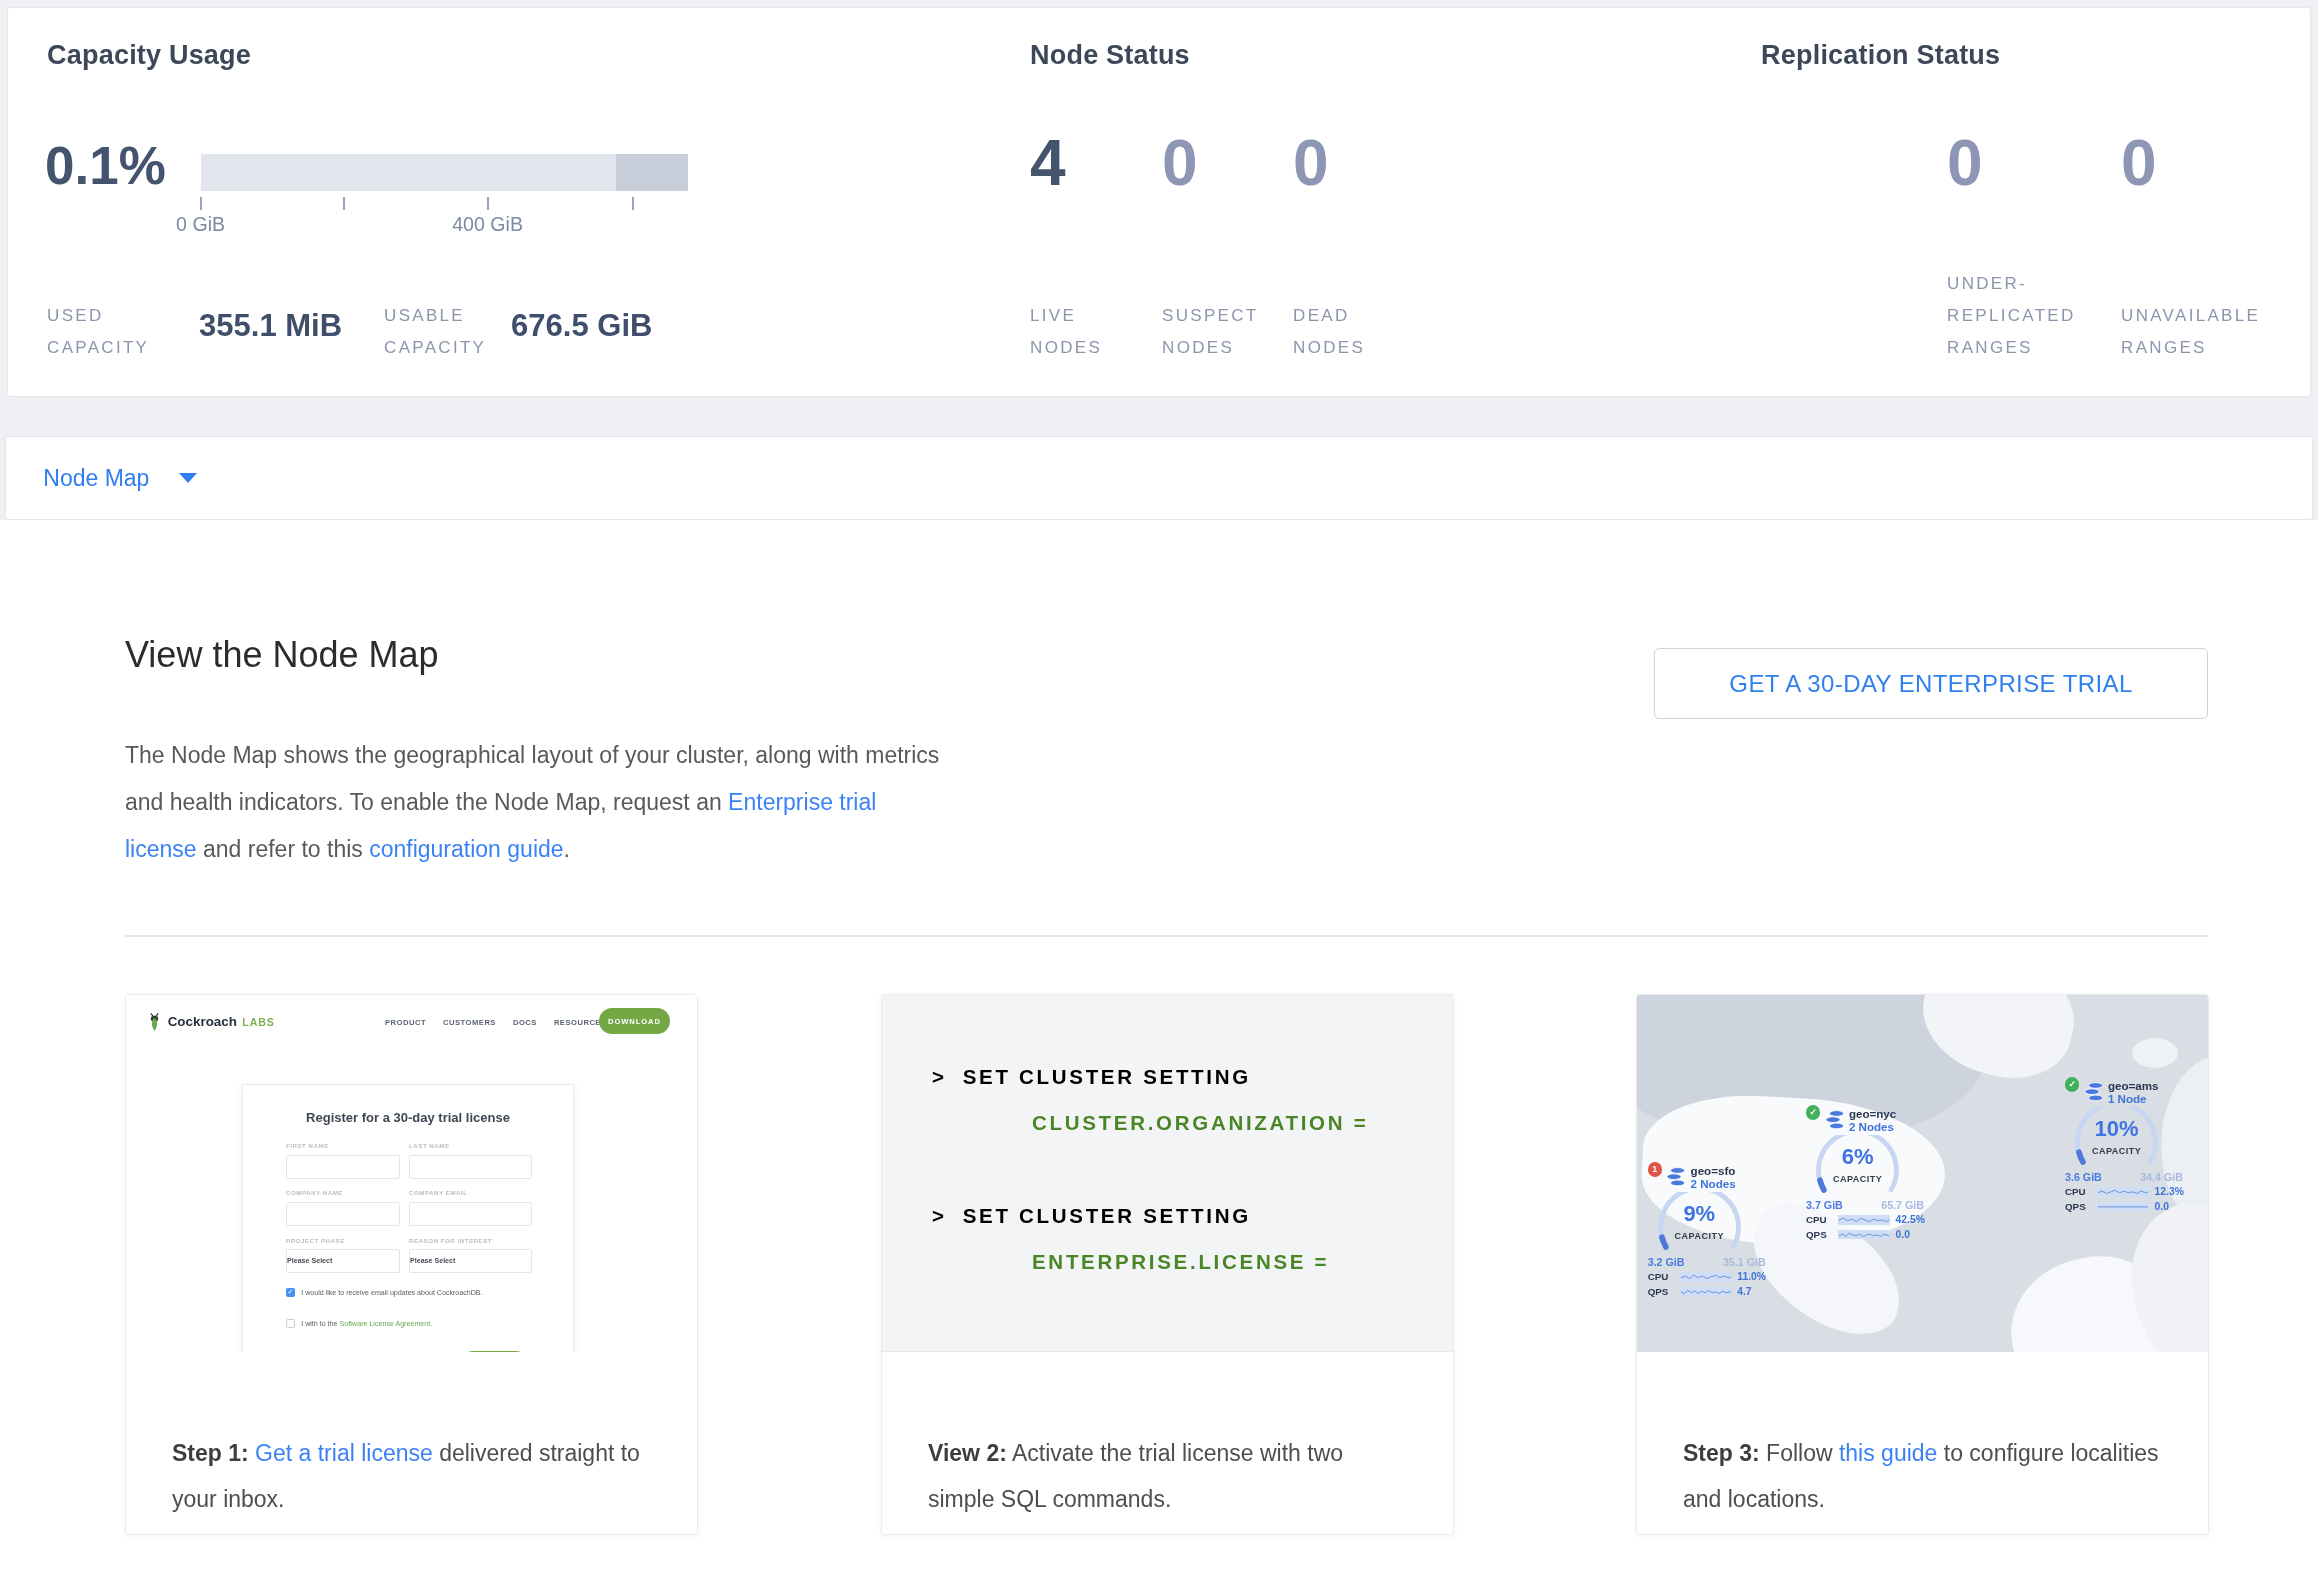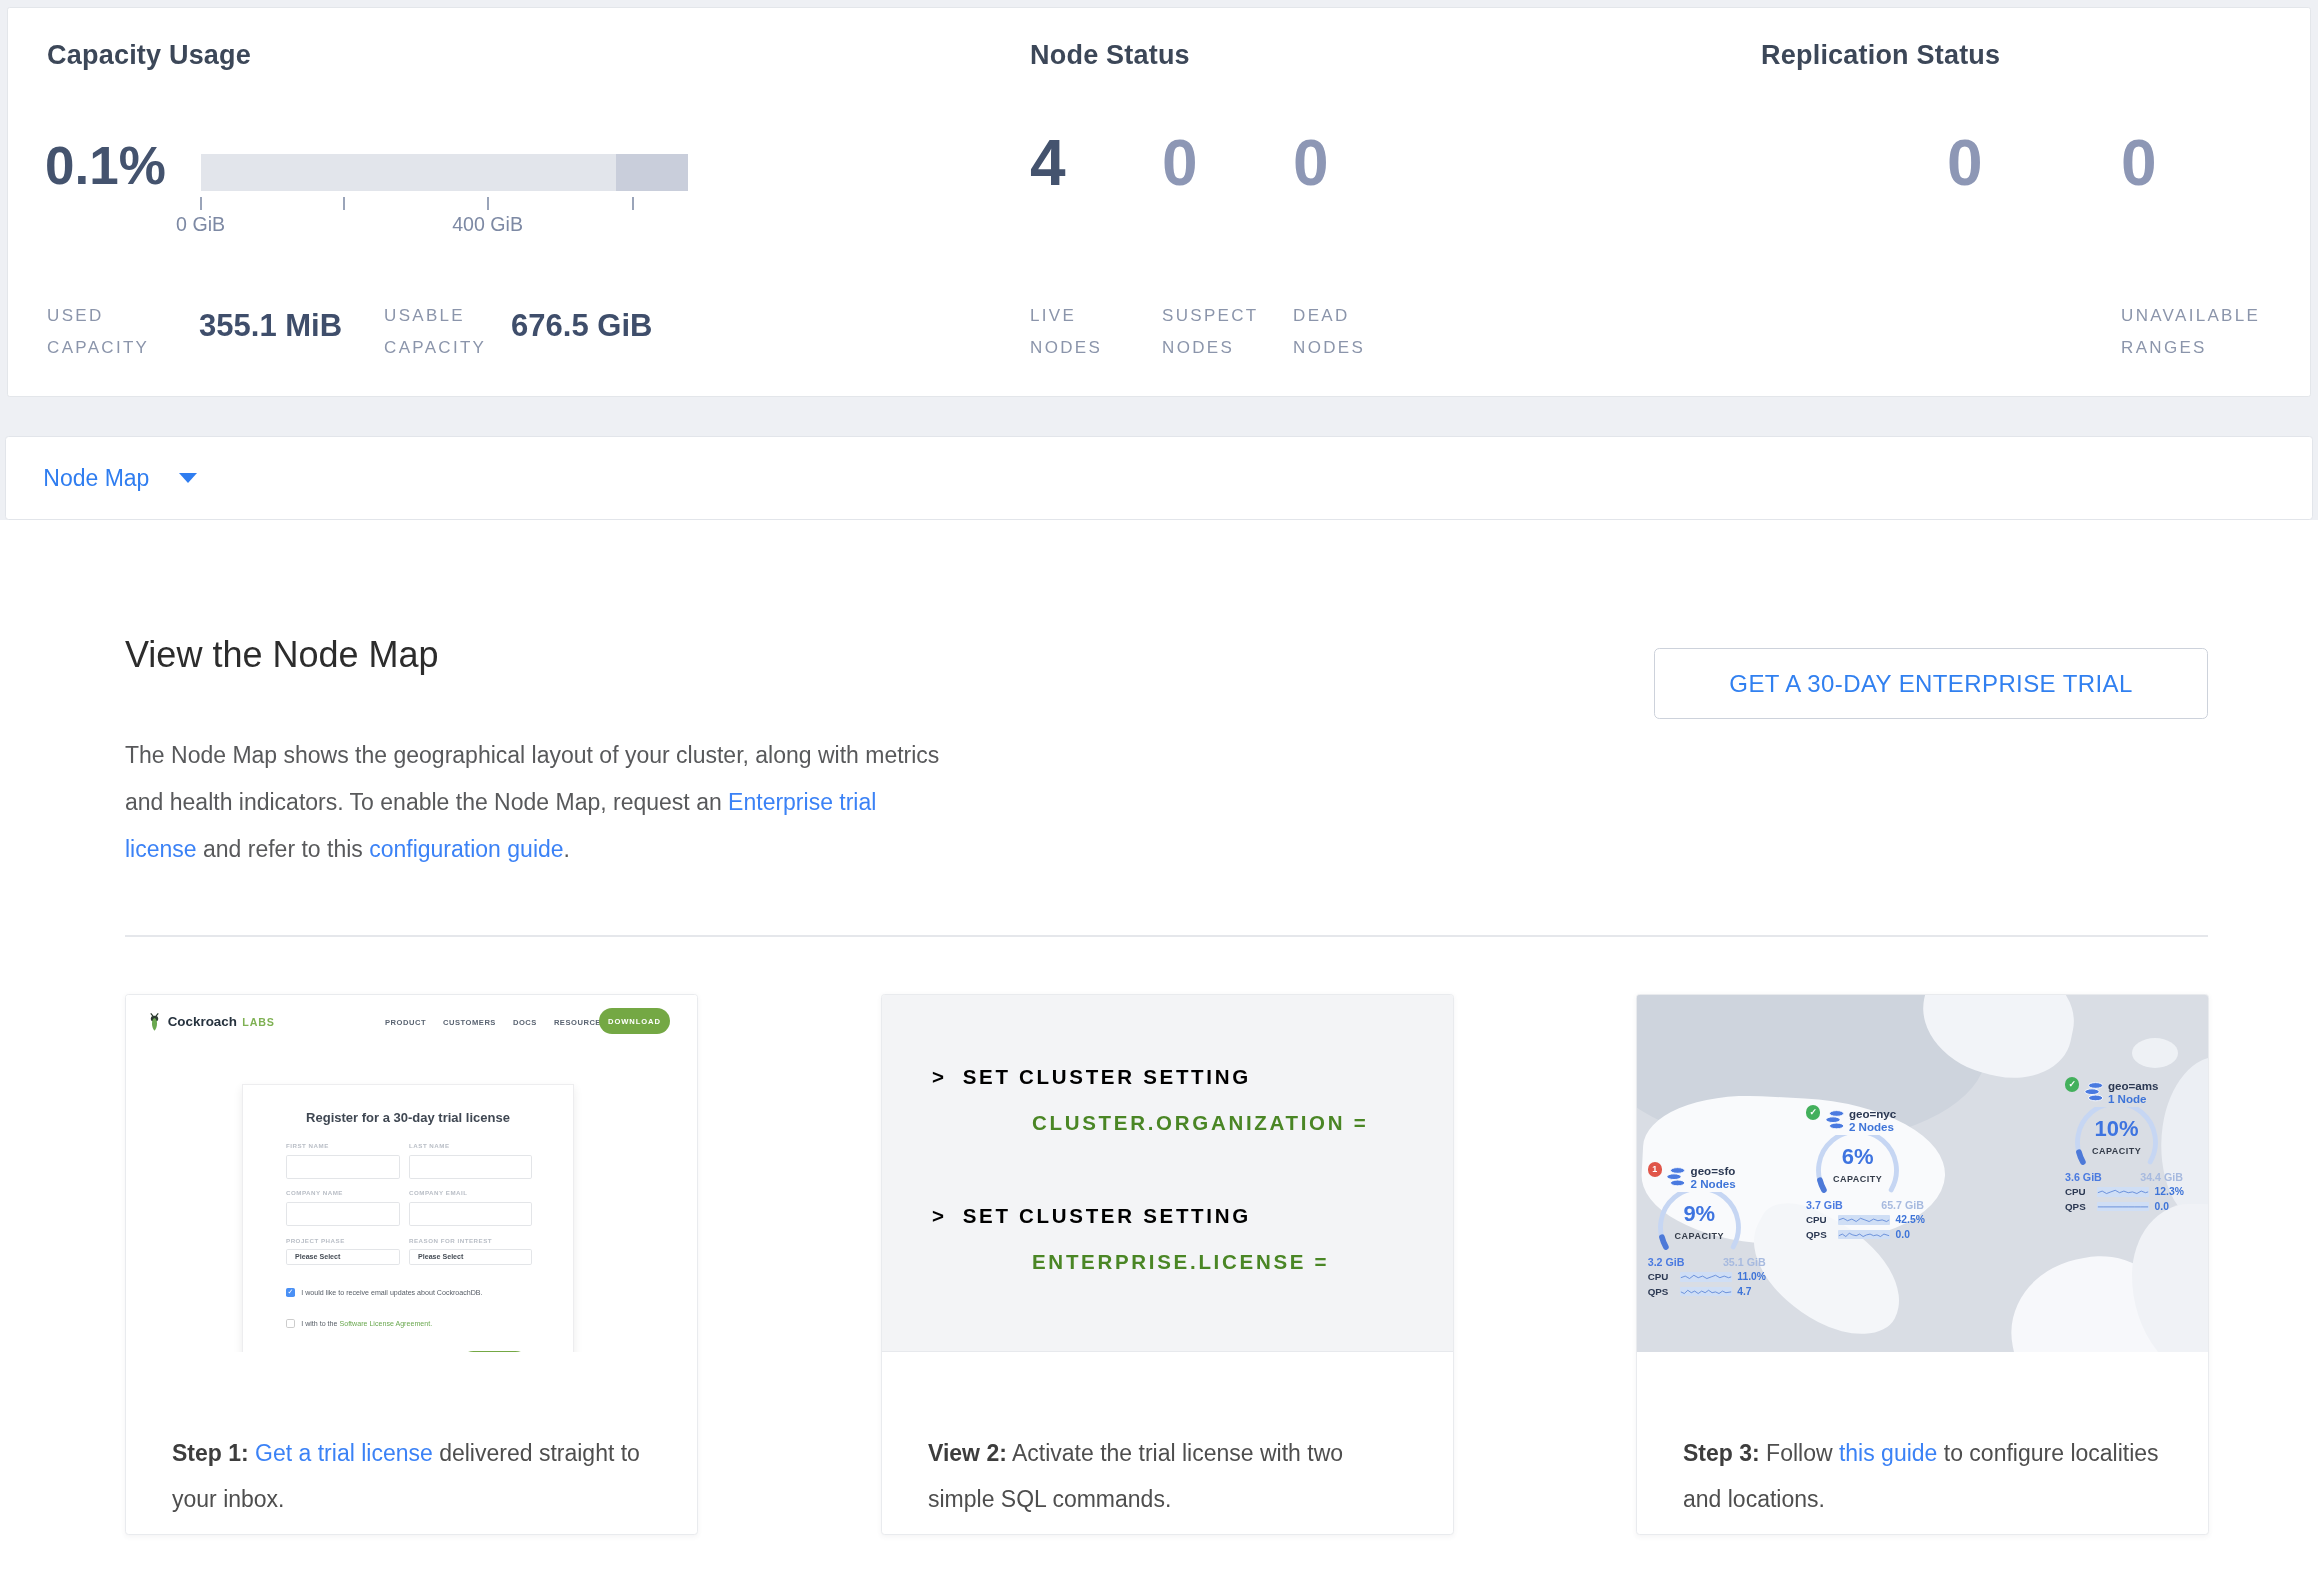--- a/index.html
+++ b/index.html
@@ -61,23 +61,23 @@
   .ms-nav span{font-size:7.6px;font-weight:700;color:#5a6472;letter-spacing:0.5px;cursor:pointer;}
   .ms-dl{position:absolute;left:473px;top:13.4px;width:71px;height:26px;border-radius:13.4px;
          background:#74a844;color:#fff;font-size:7.6px;font-weight:700;letter-spacing:0.9px;
          display:flex;align-items:center;justify-content:center;cursor:pointer;}
   .ms-form{position:absolute;left:116px;top:89px;width:332px;height:327px;background:#fff;
            border:0.9px solid #ededef;box-shadow:0 2.7px 9px rgba(0,0,0,.08);}
   .ms-form-title{position:absolute;left:0;top:25px;width:100%;text-align:center;
                  font-size:13px;font-weight:700;color:#3f4752;}
   .ms-label{position:absolute;font-size:6.2px;letter-spacing:0.5px;color:#b9bec6;font-weight:700;}
   .ms-input{position:absolute;height:24px;border:0.9px solid #e3e5e8;border-radius:1.8px;background:#fff;}
-  .ms-select{position:absolute;height:16px;border:0.9px solid #e3e5e8;border-radius:1.8px;background:#fff;
+  .ms-select{position:absolute;height:24px;border:0.9px solid #e3e5e8;border-radius:1.8px;background:#fff;
              font-size:7.1px;font-weight:700;color:#454c55;display:flex;align-items:center;
-             padding-left:8px;cursor:pointer;}
+             cursor:pointer;}
   .c1{left:43px;width:114px;} .c2{left:166px;width:123px;}
   .ms-check-row{position:absolute;left:43px;display:flex;align-items:center;gap:6.2px;}
   .ms-cb{width:9px;height:9px;border-radius:1.8px;flex:0 0 auto;cursor:pointer;}
   .ms-cb.checked{background:#4a90f5;color:#fff;font-size:7.1px;line-height:9px;text-align:center;}
   .ms-cb.empty{border:0.9px solid #ccc;background:#fff;}
   .ms-check-text{font-size:7.1px;color:#565d66;}
   .ms-check-text .grn{color:#6aa84f;cursor:pointer;}
   .ms-submit{position:absolute;left:216px;top:266px;width:71px;height:29px;border-radius:15px;
              background:#74a844;color:#fff;font-size:7.6px;font-weight:700;letter-spacing:0.9px;
              display:flex;align-items:center;justify-content:center;cursor:pointer;}
@@ -147,20 +147,21 @@
       <div class="stat-label" style="left:0;width:129px">SUSPECT NODES</div>
     </div>
     <div class="stat-col" style="left:1285px;width:125px">
       <div class="stat-num zero">0</div>
       <div class="stat-label" style="left:0;width:125px">DEAD NODES</div>
     </div>
 
     <div class="sec-title" style="left:1753px">Replication Status</div>
     <div class="stat-col" style="left:1939px;width:165px">
       <div class="stat-num zero">0</div>
+      <div class="stat-label" style="left:0;width:165px">UNDER-REPLICATED RANGES</div>
     </div>
     <div class="stat-col" style="left:2113px;width:187px">
       <div class="stat-num zero">0</div>
       <div class="stat-label" style="left:0;width:187px">UNAVAILABLE RANGES</div>
     </div>
   </div>
 
   <div class="viewbar">
     <span class="viewbar-label">Node Map</span>
     <span class="caret-down"></span>

